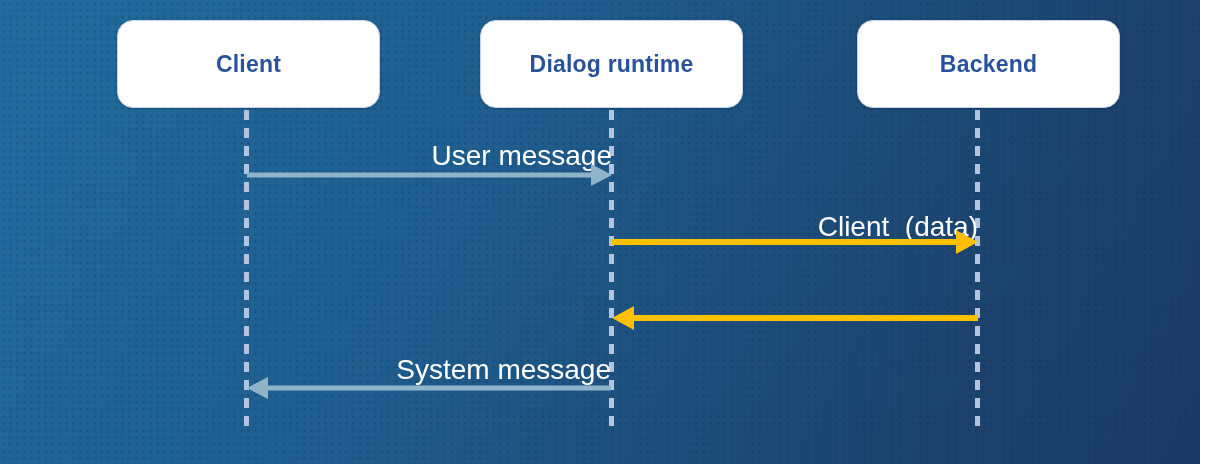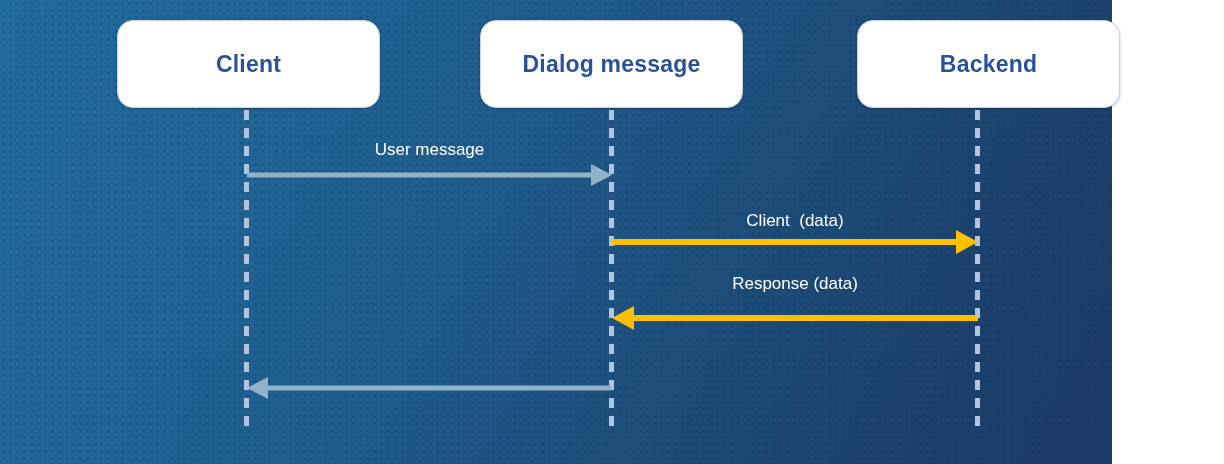--- a/index.html
+++ b/index.html
@@ -1,21 +1,21 @@
 <!DOCTYPE html>
 <html><head>
 <meta charset="utf-8">
 <style>
   * { margin: 0; padding: 0; box-sizing: border-box; }
   html, body { width: 1224px; height: 464px; overflow: hidden; }
   body { font-family: "Liberation Sans", sans-serif; }
 
   .canvas {
     position: relative;
-    width: 1112px;
+    width: 1200px;
     height: 464px;
     background: linear-gradient(118deg, #216C9D 0%, #1F5E8F 38%, #1C446F 78%, #1B3A66 100%);
   }
   
   .canvas::before {
     content: "";
     position: absolute;
     inset: 0;
     background-image: radial-gradient(rgba(8, 35, 70, 0.18) 1px, transparent 1.6px);
     background-size: 7px 7px;
@@ -51,23 +51,23 @@
     background-image: repeating-linear-gradient(
       to bottom,
       #B3C4E0 0px, #B3C4E0 10px,
       transparent 10px, transparent 18px
     );
     z-index: 1;
   }
 
   .msg-label {
     position: absolute;
-    text-align: center;
+    text-align: right;
     color: #ffffff;
-    font-size: 17px;
+    font-size: 28px;
     white-space: pre;
     z-index: 2;
   }
 
   .arrow { position: absolute; height: 24px; z-index: 2; }
   .arrow .line {
     position: absolute;
     top: 50%;
     transform: translateY(-50%);
   }
@@ -115,21 +115,21 @@
 </style>
 </head>
 <body>
 
 <div class="canvas">
 
   <div class="actor-box" id="box-client">
     <span class="actor-label">Client</span>
   </div>
   <div class="actor-box" id="box-dialog">
-    <span class="actor-label">Dialog message</span>
+    <span class="actor-label">Dialog runtime</span>
   </div>
   <div class="actor-box" id="box-backend">
     <span class="actor-label">Backend</span>
   </div>
 
   <div class="lifeline" id="lifeline-client"></div>
   <div class="lifeline" id="lifeline-dialog"></div>
   <div class="lifeline" id="lifeline-backend"></div>
 
   <div class="msg-label" id="label-user">User message</div>
@@ -137,24 +137,24 @@
     <div class="line"></div>
     <div class="head"></div>
   </div>
 
   <div class="msg-label" id="label-request">Client  (data)</div>
   <div class="arrow gold dir-right" id="arrow-request">
     <div class="line"></div>
     <div class="head"></div>
   </div>
 
-  <div class="msg-label" id="label-response">Response (data)</div>
   <div class="arrow gold dir-left" id="arrow-response">
     <div class="line"></div>
     <div class="head"></div>
   </div>
 
+  <div class="msg-label" id="label-system">System message</div>
   <div class="arrow steel dir-left" id="arrow-system">
     <div class="line"></div>
     <div class="head"></div>
   </div>
 
 </div>
 
 </body></html>

